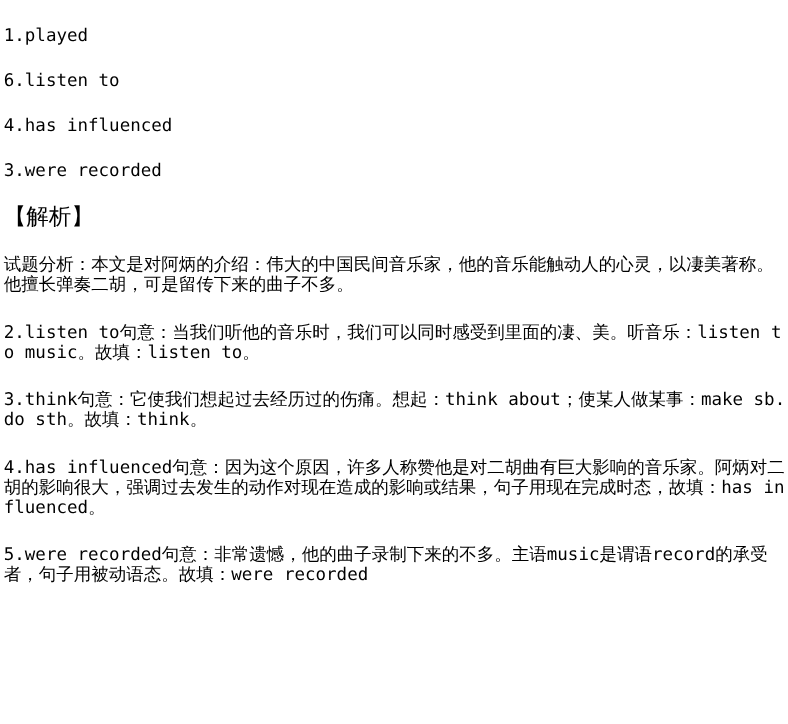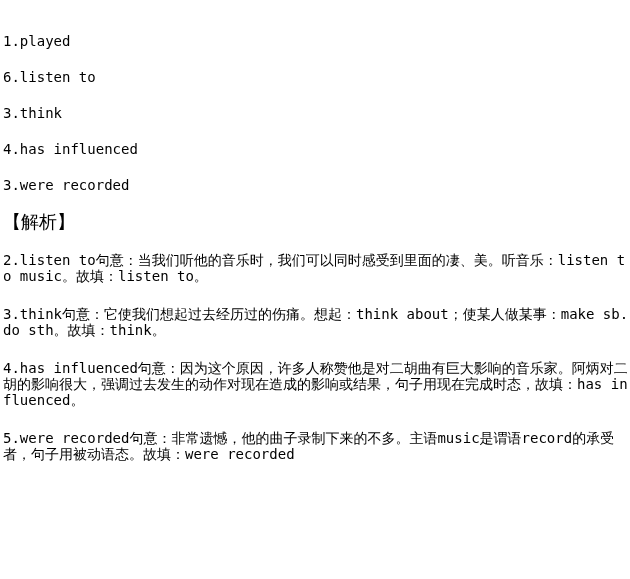--- a/index.html
+++ b/index.html
@@ -20,21 +20,21 @@
     height: 579px;
     padding: 22px 0 0 3px;
   }
   .answers-list {
     margin: 0;
     padding: 0;
   }
   .answer-item {
     font-size: 14px;
     line-height: 14px;
-    margin: 12px 0 22px 0;
+    margin: 0 0 22px 0;
     white-space: pre;
   }
   .analysis-header {
     font-size: 18px;
     line-height: 15px;
     margin: 0 0 23px 0;
   }
   .para {
     font-size: 14px;
     line-height: 16px;
@@ -44,26 +44,26 @@
   }
 </style>
 </head>
 <body>
 
 <div class="page">
 
   <div class="answers-list">
     <div class="answer-item">1.played</div>
     <div class="answer-item">6.listen to</div>
-    <div class="answer-item">3.think</div>
     <div class="answer-item">4.has influenced</div>
     <div class="answer-item">3.were recorded</div>
   </div>
 
   <div class="analysis-header">【解析】</div>
 
+  <p class="para">试题分析：本文是对阿炳的介绍：伟大的中国民间音乐家，他的音乐能触动人的心灵，以凄美著称。他擅长弹奏二胡，可是留传下来的曲子不多。</p>
 
   <p class="para">2.listen to句意：当我们听他的音乐时，我们可以同时感受到里面的凄、美。听音乐：listen to music。故填：listen to。</p>
   <p class="para">3.think句意：它使我们想起过去经历过的伤痛。想起：think about；使某人做某事：make sb. do sth。故填：think。</p>
   <p class="para">4.has influenced句意：因为这个原因，许多人称赞他是对二胡曲有巨大影响的音乐家。阿炳对二胡的影响很大，强调过去发生的动作对现在造成的影响或结果，句子用现在完成时态，故填：has influenced。</p>
   <p class="para">5.were recorded句意：非常遗憾，他的曲子录制下来的不多。主语music是谓语record的承受者，句子用被动语态。故填：were recorded</p>
 
 </div>
 
 </body></html>

